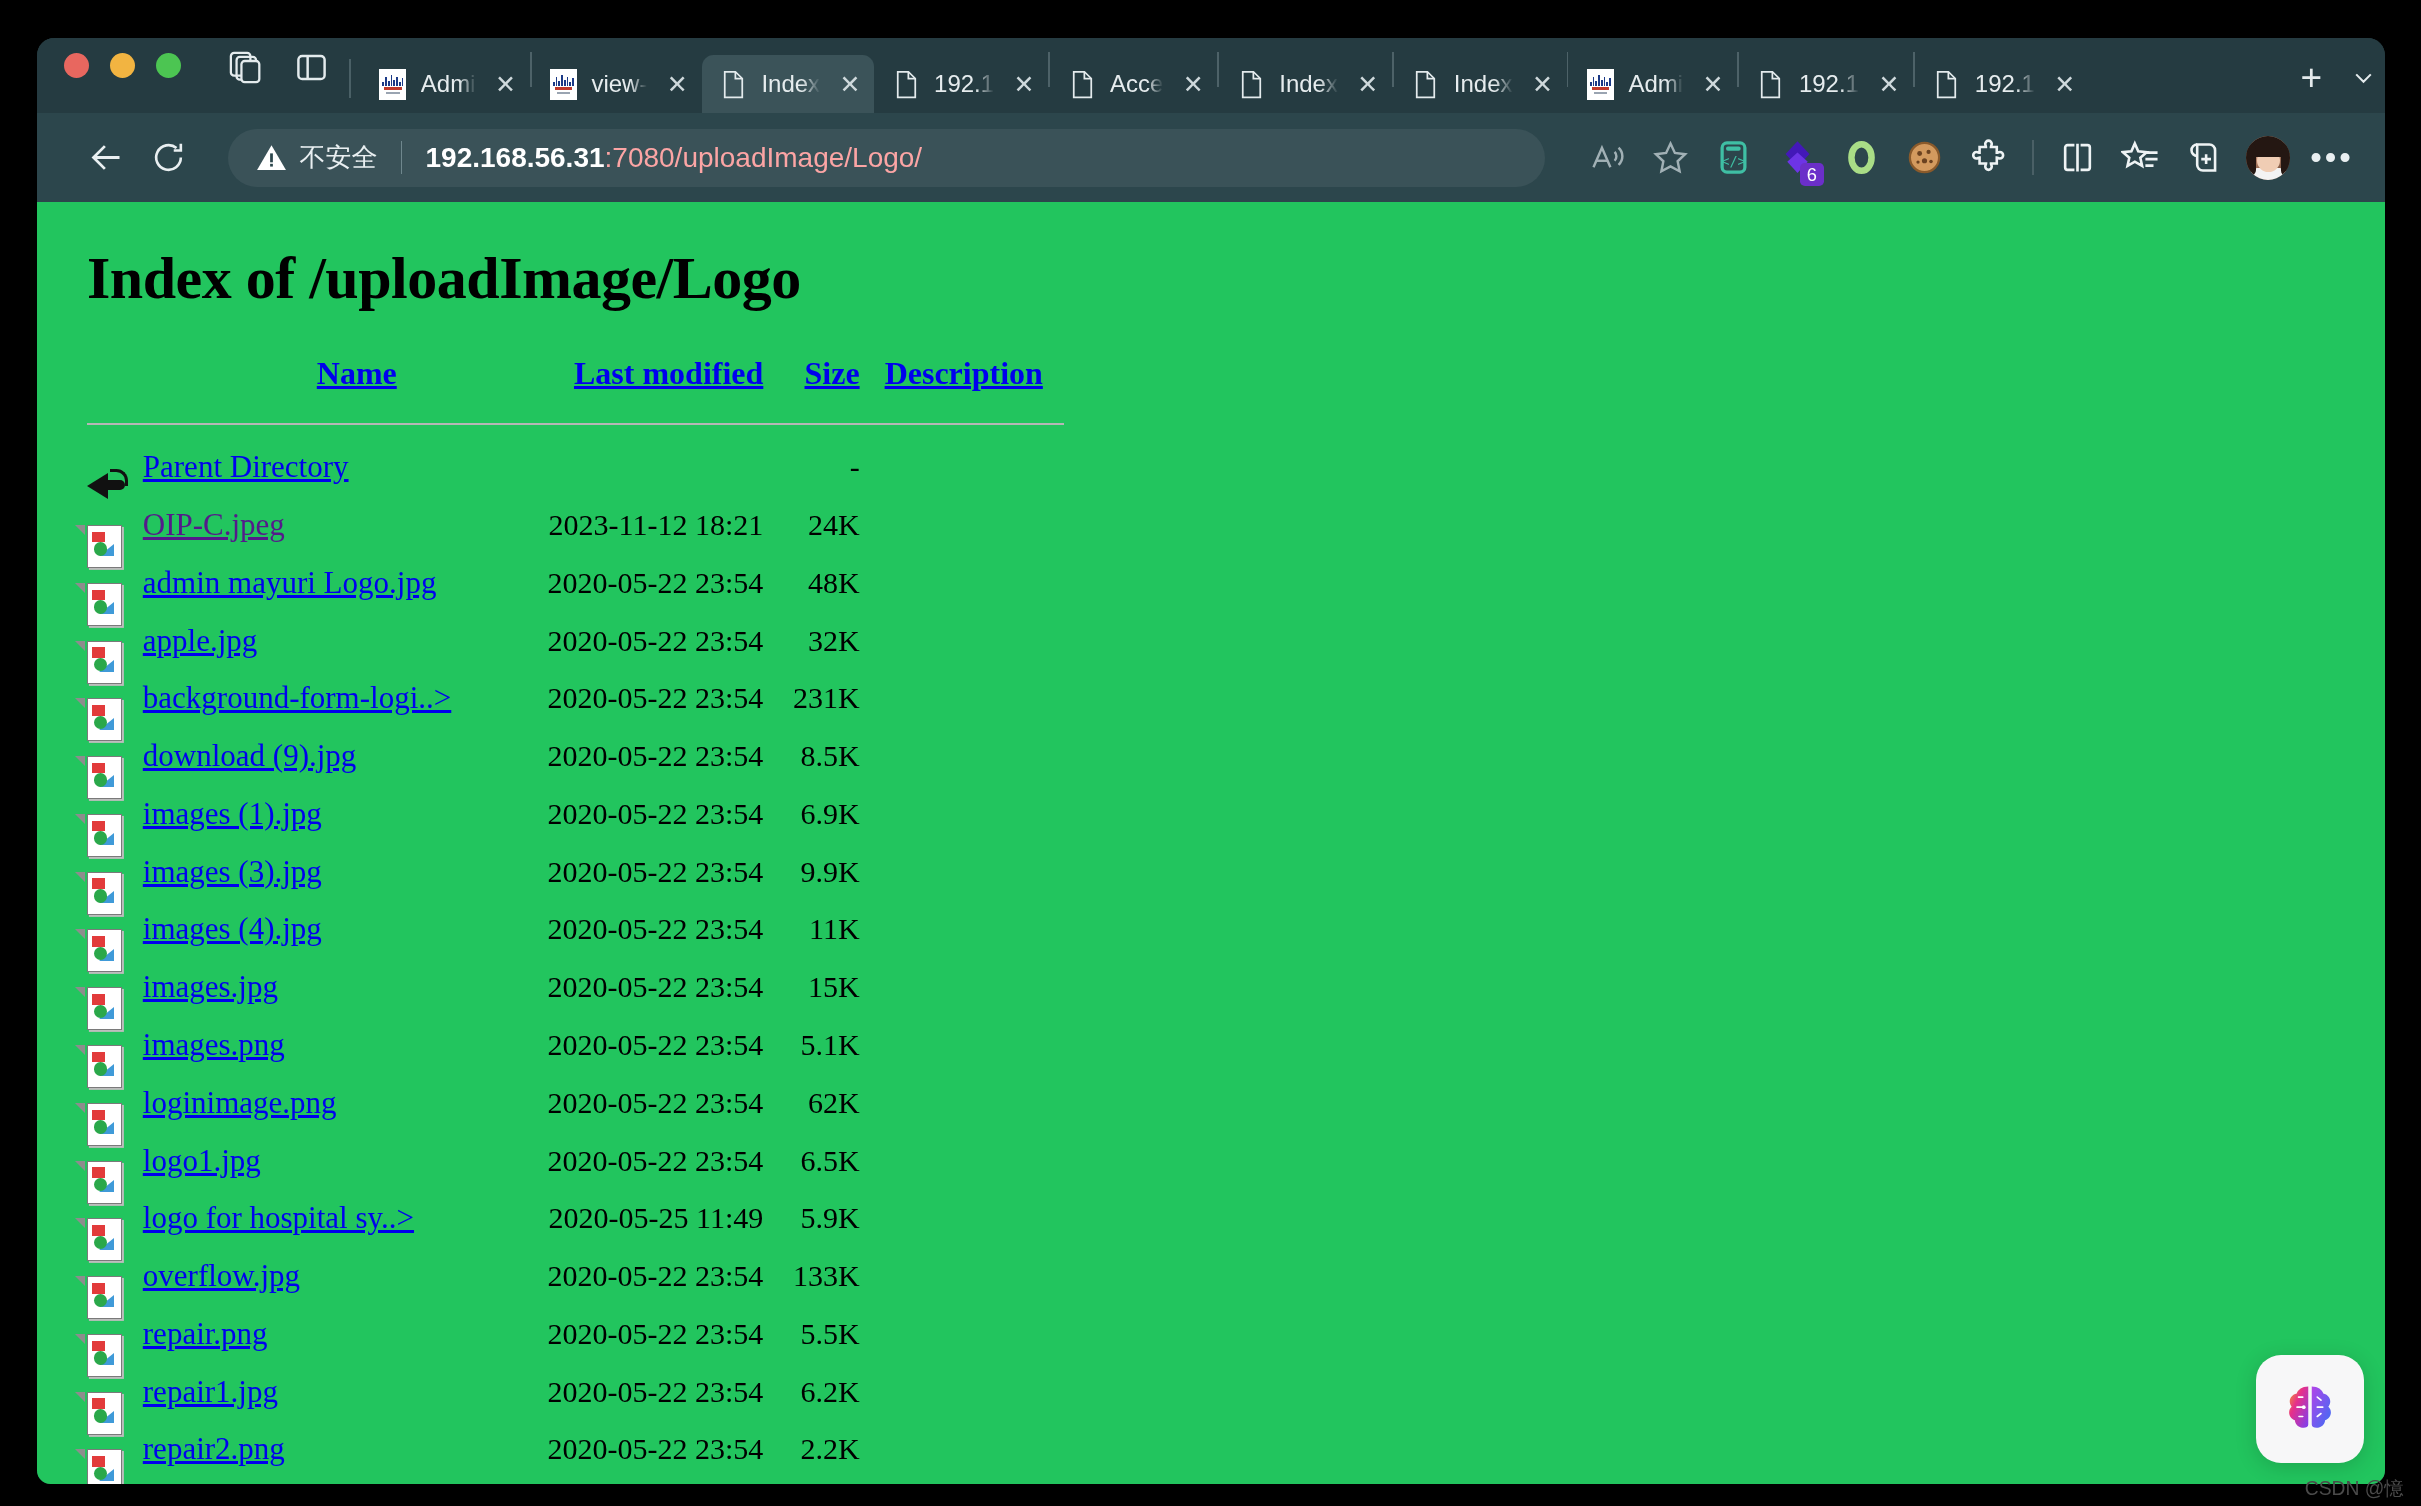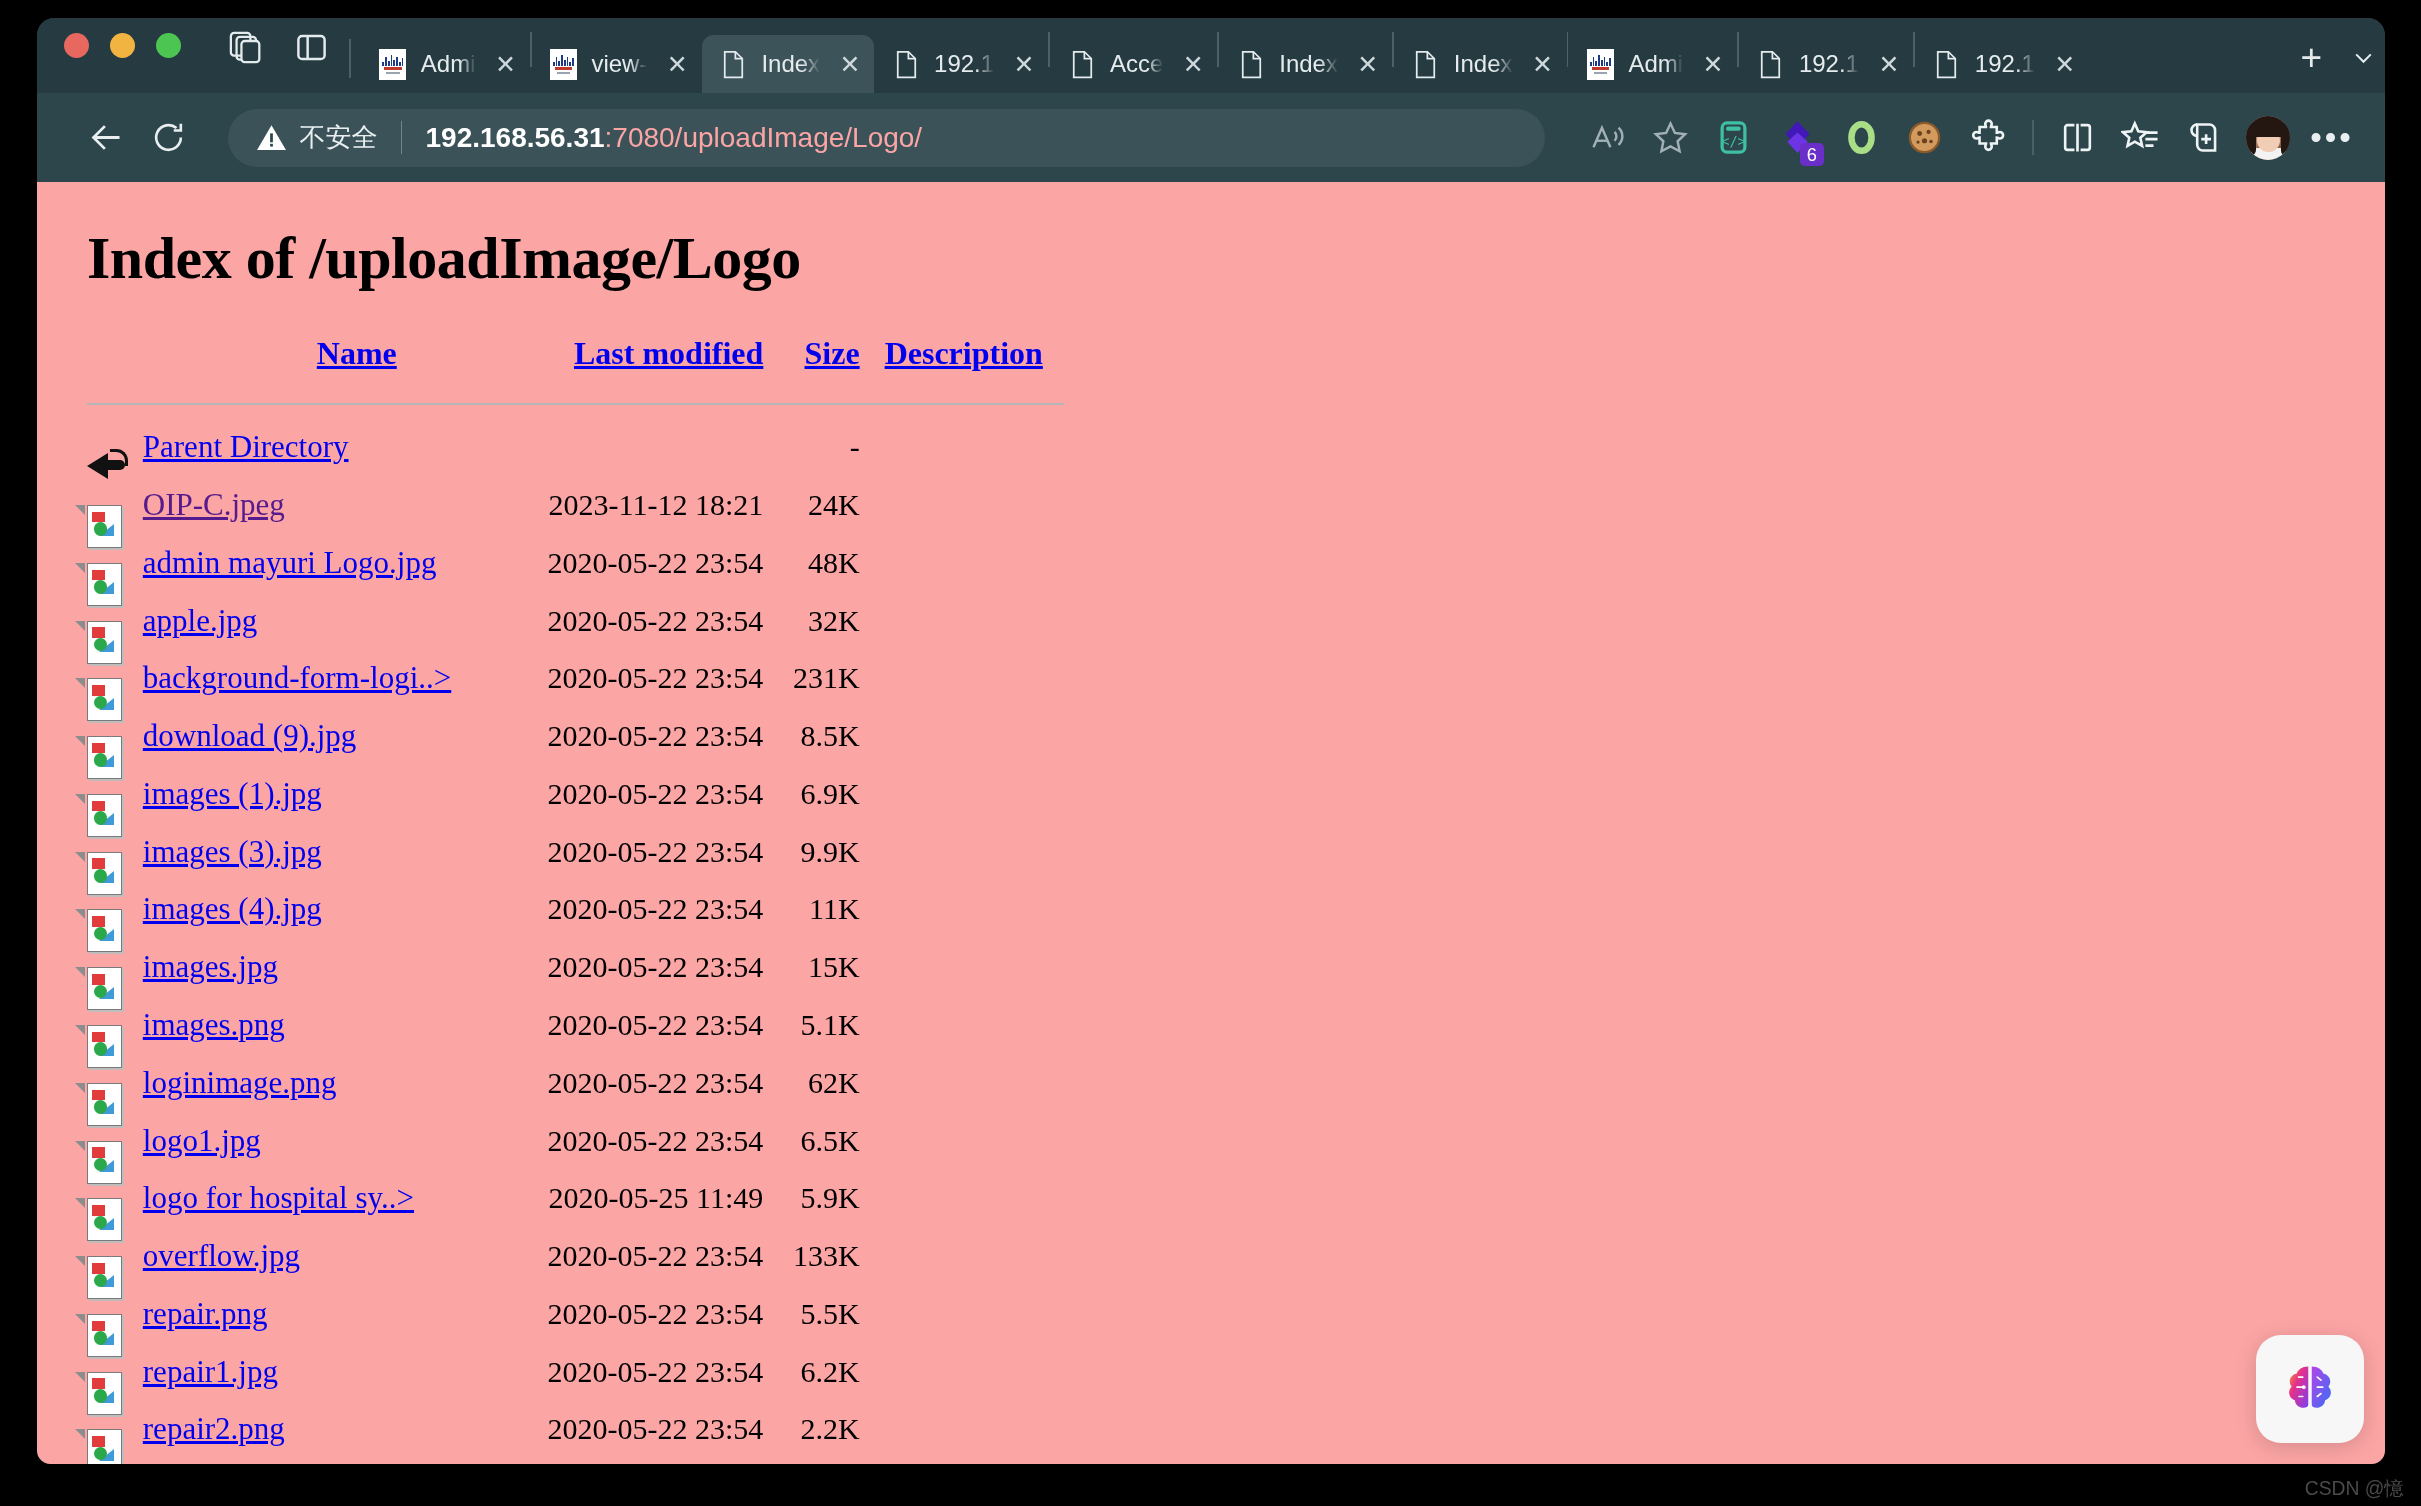--- a/index.html
+++ b/index.html
@@ -6,21 +6,21 @@
   body {
     width:2422px; height:1506px;
     background:#000000;
     font-family:"Liberation Sans", sans-serif;
     overflow:hidden;
   }
 
   
   #window {
     position:absolute;
-    left:37px; top:18px;
+    left:37px; top:38px;
     width:2348px; height:1446px;
     background:#253b41;
     border-radius:17.4px 17.4px 13.5px 13.5px;
     overflow:hidden;
     box-shadow:0 5.8px 39px rgba(0,0,0,.6);
   }
 
   
   #tabstrip {
     position:relative;
@@ -122,21 +122,21 @@
   }
   .avatar .hair { position:absolute; left:0; top:0; width:44px; height:21px; background:#241712; border-radius:22px 22px 7.7px 7.7px; }
   .avatar .hair2 { position:absolute; left:-1.9px; top:7.7px; width:11.6px; height:33px; background:#241712; border-radius:7.7px; }
   .avatar .hair3 { position:absolute; right:-1.9px; top:7.7px; width:11.6px; height:33px; background:#241712; border-radius:7.7px; }
   .avatar .face { position:absolute; left:10.6px; top:13.5px; width:23px; height:23px; background:#f0cdb4; border-radius:11.6px; }
   .avatar .body { position:absolute; left:3.9px; bottom:-3.9px; width:37px; height:15.4px; background:#f3f3f3; border-radius:9.7px; }
   .dots3 { color:#e9eff1; font-size:33px; letter-spacing:2.9px; line-height:1; }
 
   
   #page {
-    background:#fca5a5;
+    background:#22c55e;
     height:1282px;
     position:relative;
     overflow:hidden;
   }
   h1#pagetitle {
     margin:0;
     padding:42px 0 0 50px;
     font-family:"Liberation Serif", serif;
     font-size:60px;
     font-weight:bold;

